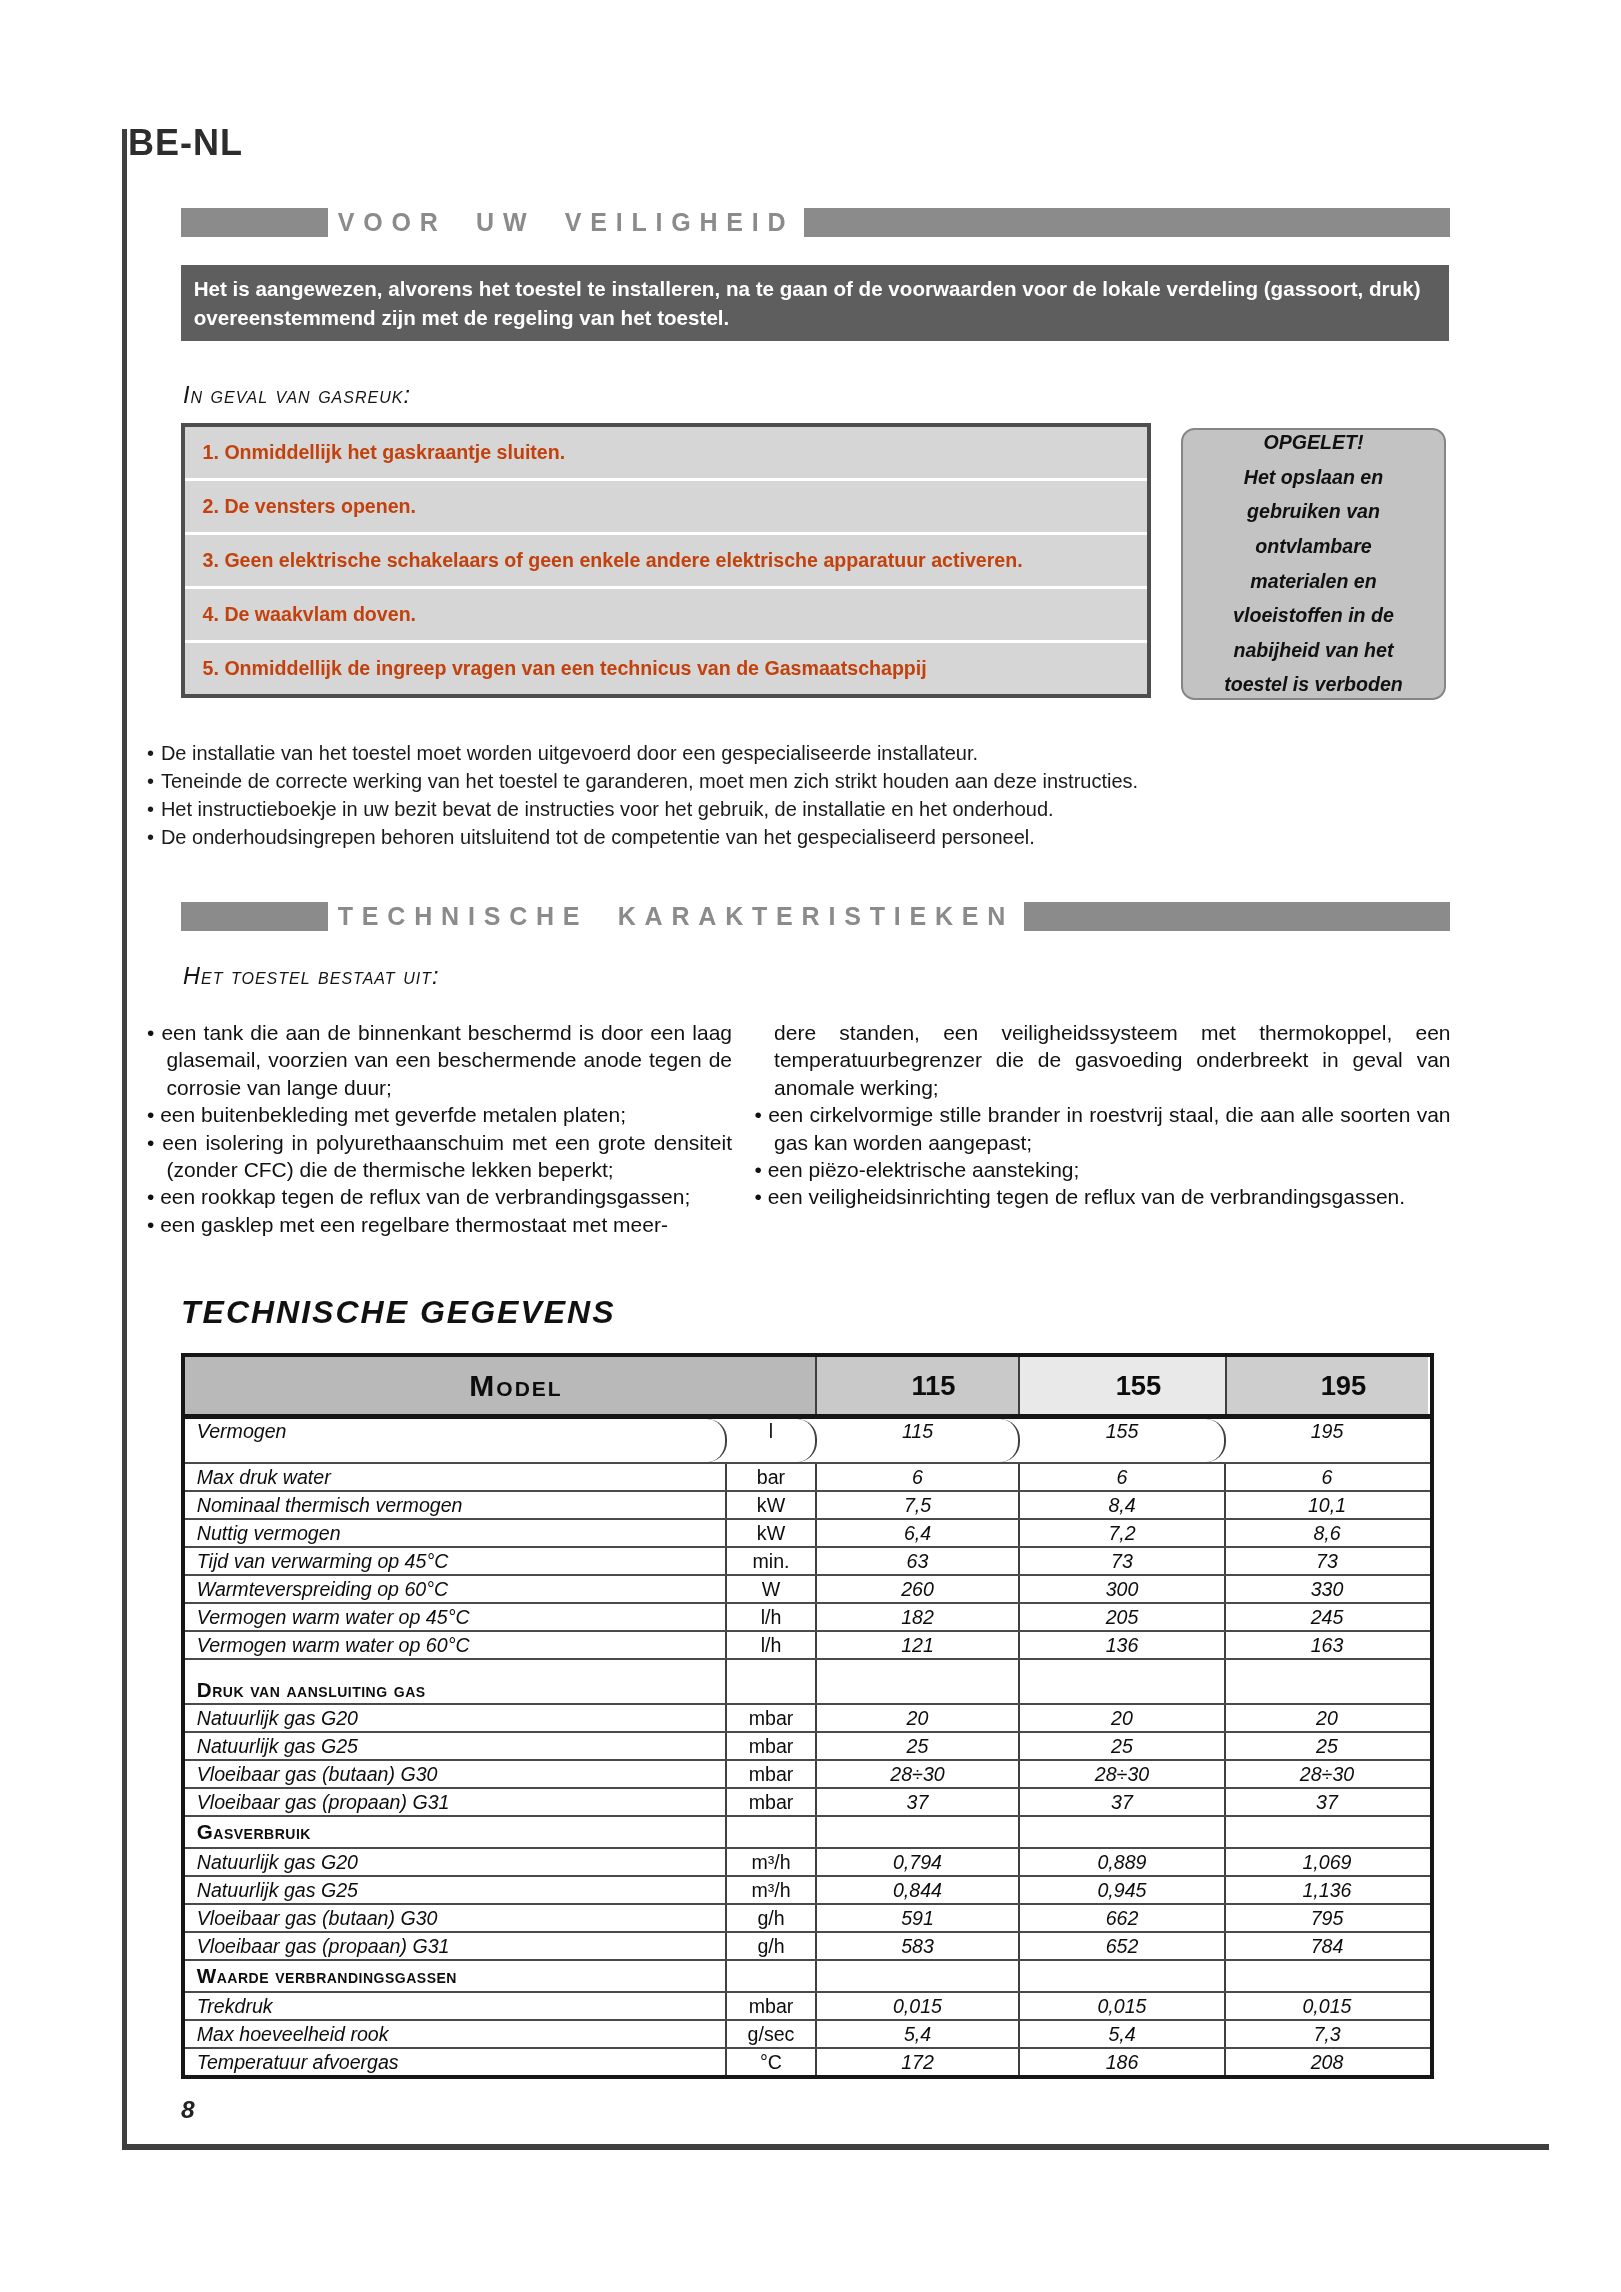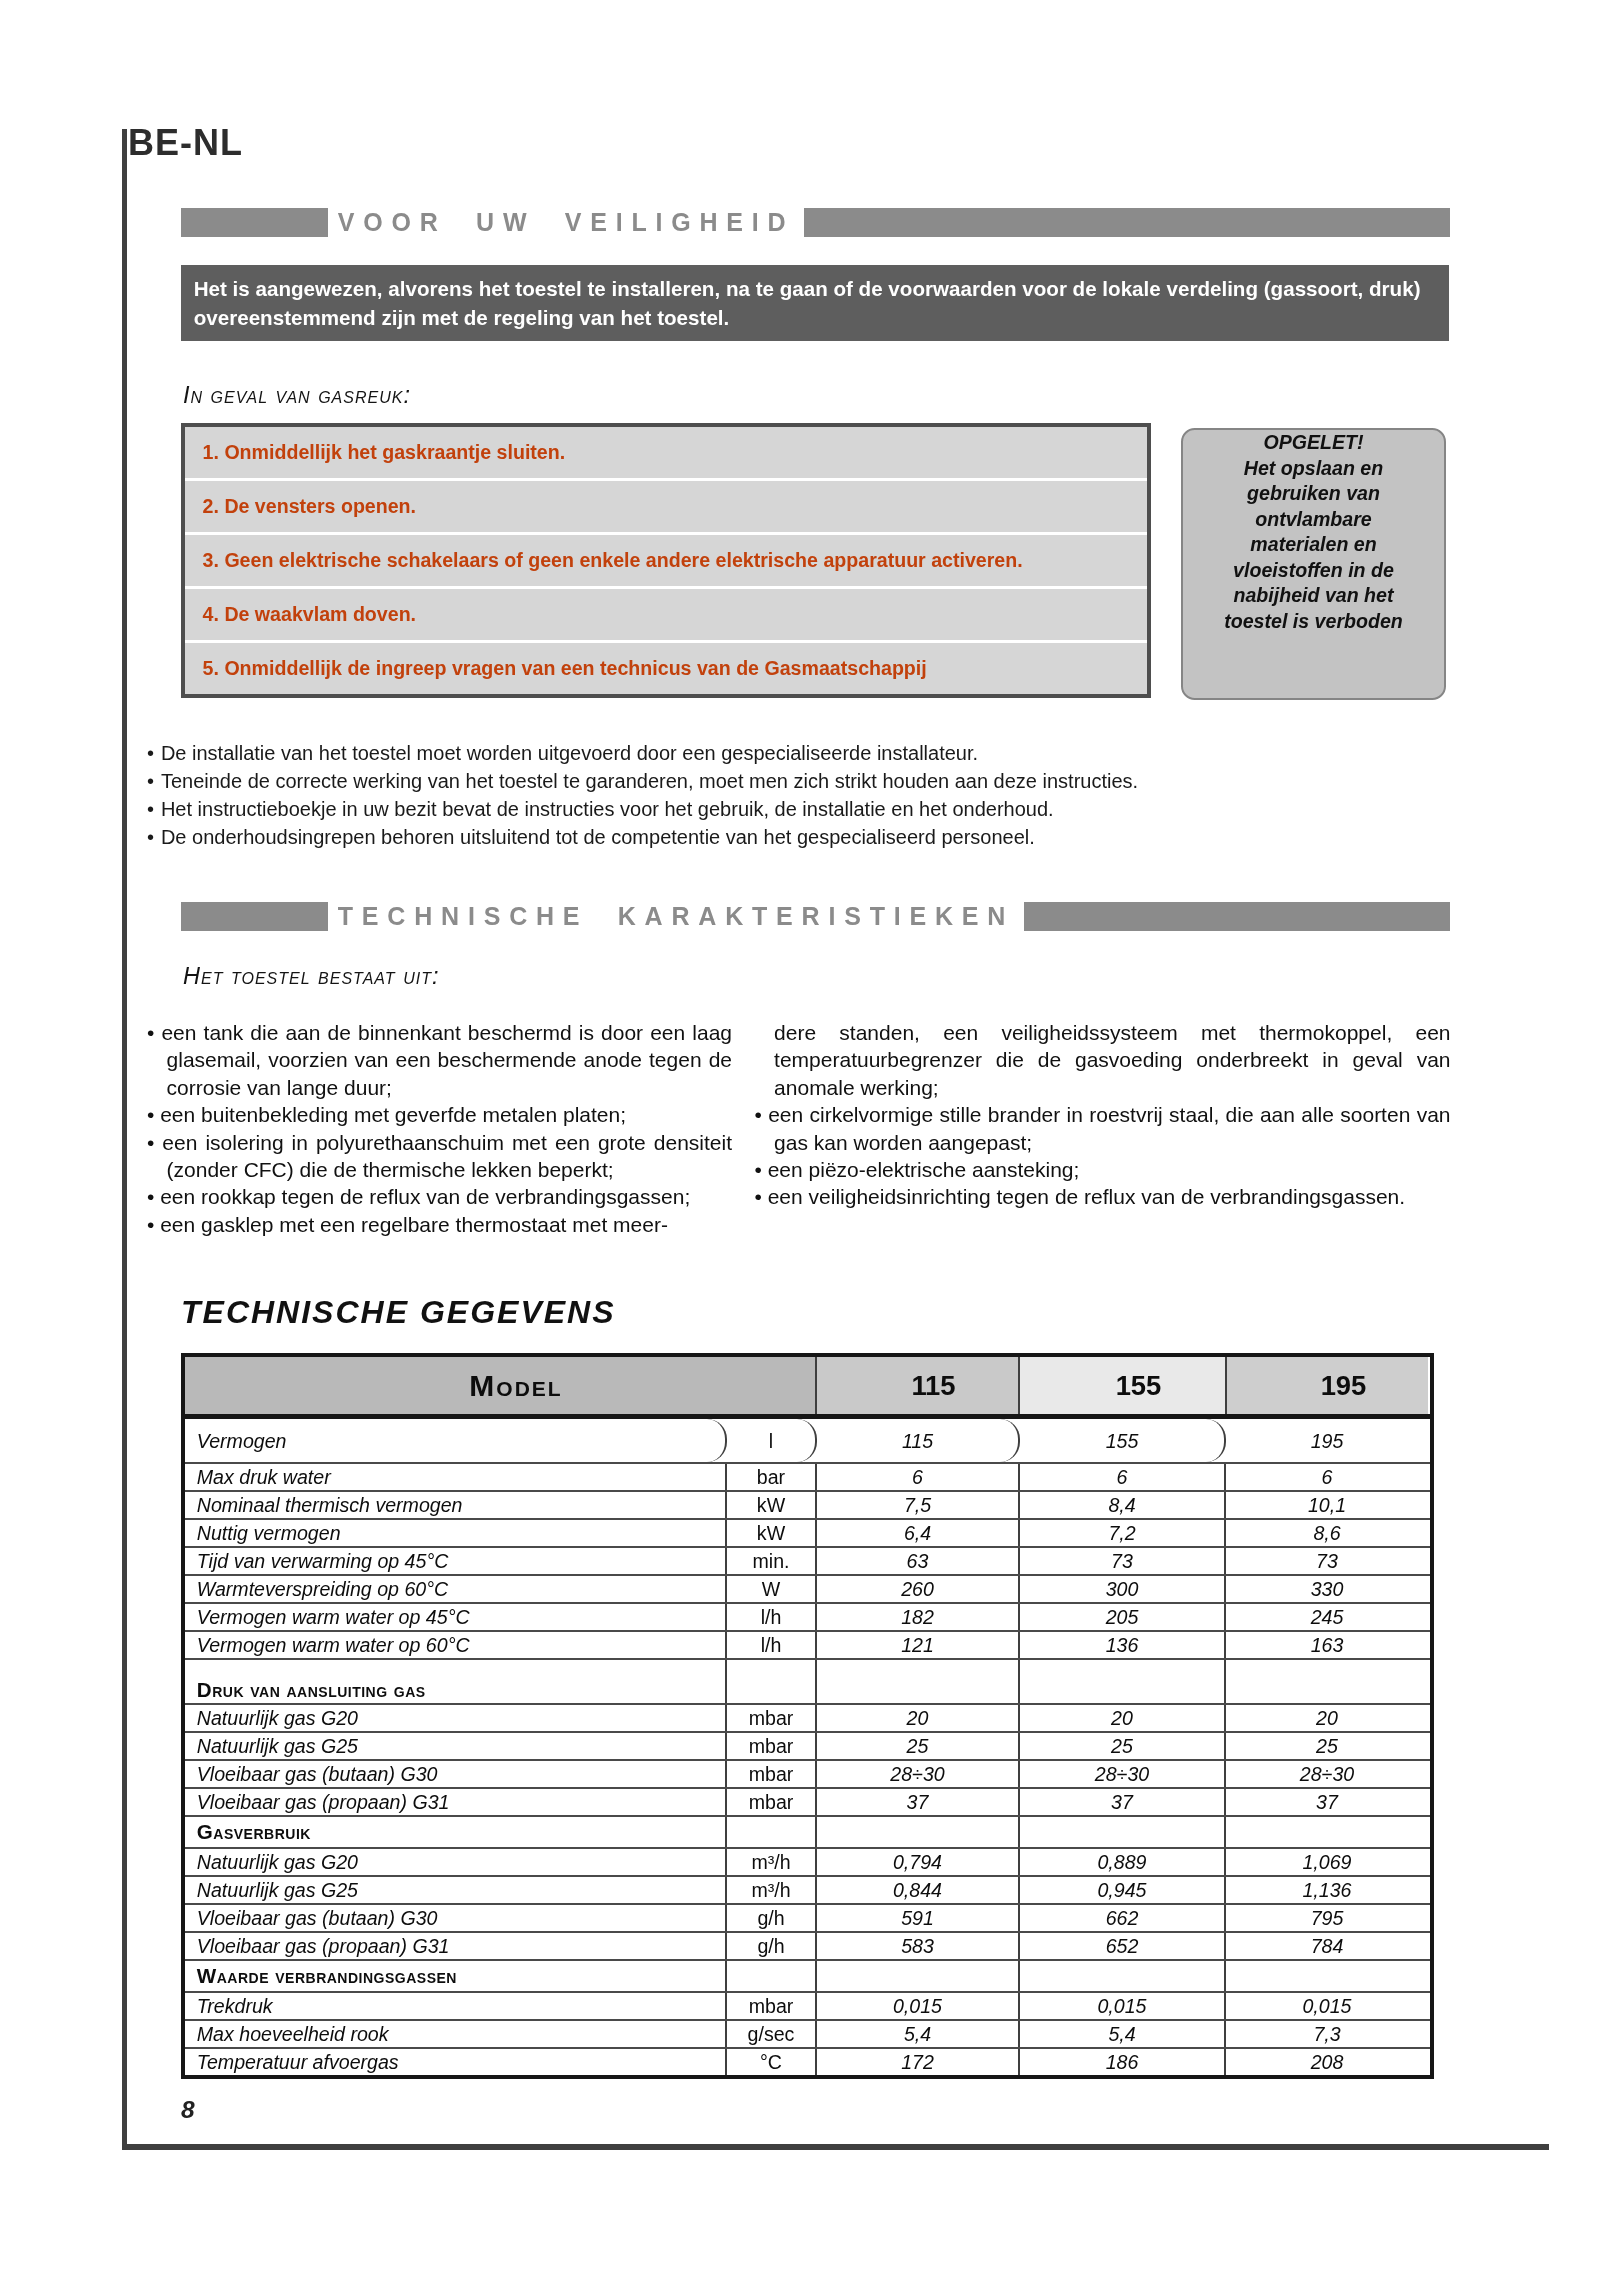--- a/index.html
+++ b/index.html
@@ -29,21 +29,21 @@
   #bestaat{position:absolute;left:183px;top:963px;}
 
   .steps-box{position:absolute;left:181px;top:423px;width:970px;box-sizing:border-box;
              background:#d6d6d6;border:4.9px solid #4e4e4e;}
   .step-row{height:51px;display:flex;align-items:center;padding-left:17.6px;
             font-weight:bold;font-size:19.6px;color:#c2410c;}
   .step-row + .step-row{border-top:3.9px solid #ffffff;}
 
   .warn-box{position:absolute;left:1181px;top:428px;width:265px;height:272px;box-sizing:border-box;
             background:#c3c3c3;border:2.9px solid #858585;border-radius:13.7px;
-            display:flex;flex-direction:column;justify-content:flex-start;align-items:center;
+            display:flex;flex-direction:column;justify-content:space-between;align-items:center;
             font-weight:bold;font-style:italic;font-size:19.6px;line-height:25.5px;text-align:center;color:#111;}
 
   .notes{position:absolute;left:147px;top:739px;width:1313px;font-size:20px;line-height:28px;}
   .note-line{white-space:nowrap;}
   .note-line .bullet{margin-right:6.9px;}
 
   .features{position:absolute;left:147px;top:1019px;width:1304px;display:flex;}
   .col-left{width:585px;margin-right:22.5px;}
   .col-right{width:696px;}
   .feat{font-size:21px;line-height:27.4px;text-align:justify;
@@ -67,21 +67,21 @@
   .trow + .trow{border-top:2.9px solid #4a4a4a;}
   .trow .c{box-sizing:border-box;display:flex;align-items:center;overflow:hidden;}
   .c-label{width:542px;padding-left:11.8px;border-right:2px solid #3f3f3f;
            font-style:italic;font-size:19.6px;color:#0d0d0d;}
   .c-unit{width:90px;border-right:2px solid #3f3f3f;justify-content:center;font-size:19.6px;color:#0d0d0d;}
   .c-v{width:203px;border-right:2px solid #3f3f3f;justify-content:center;
        font-style:italic;font-size:19.6px;color:#0d0d0d;}
   .c-v.last{width:202px;border-right:none;}
   .c-v.mid{width:206px;}
   .trow.tall{height:43px;}
-  .trow.tall .c{align-items:flex-end;padding-bottom:9px;border-radius:20px;}
+  .trow.tall .c{align-items:flex-end;padding-bottom:19px;border-radius:20px;}
   .trow.tall-section{height:45px;}
   .trow.tall-section .c{align-items:flex-end;padding-bottom:1px;}
   .trow.section-row{height:32px;}
   .trow.section-row .c-label,
   .trow.tall-section .c-label{font-style:normal;font-weight:bold;
        font-variant:small-caps;font-size:20.6px;letter-spacing:0.5px;}
 
   .page-num{position:absolute;left:181px;top:2096px;font-size:24.5px;
             font-weight:bold;font-style:italic;color:#222;}
 </style>

